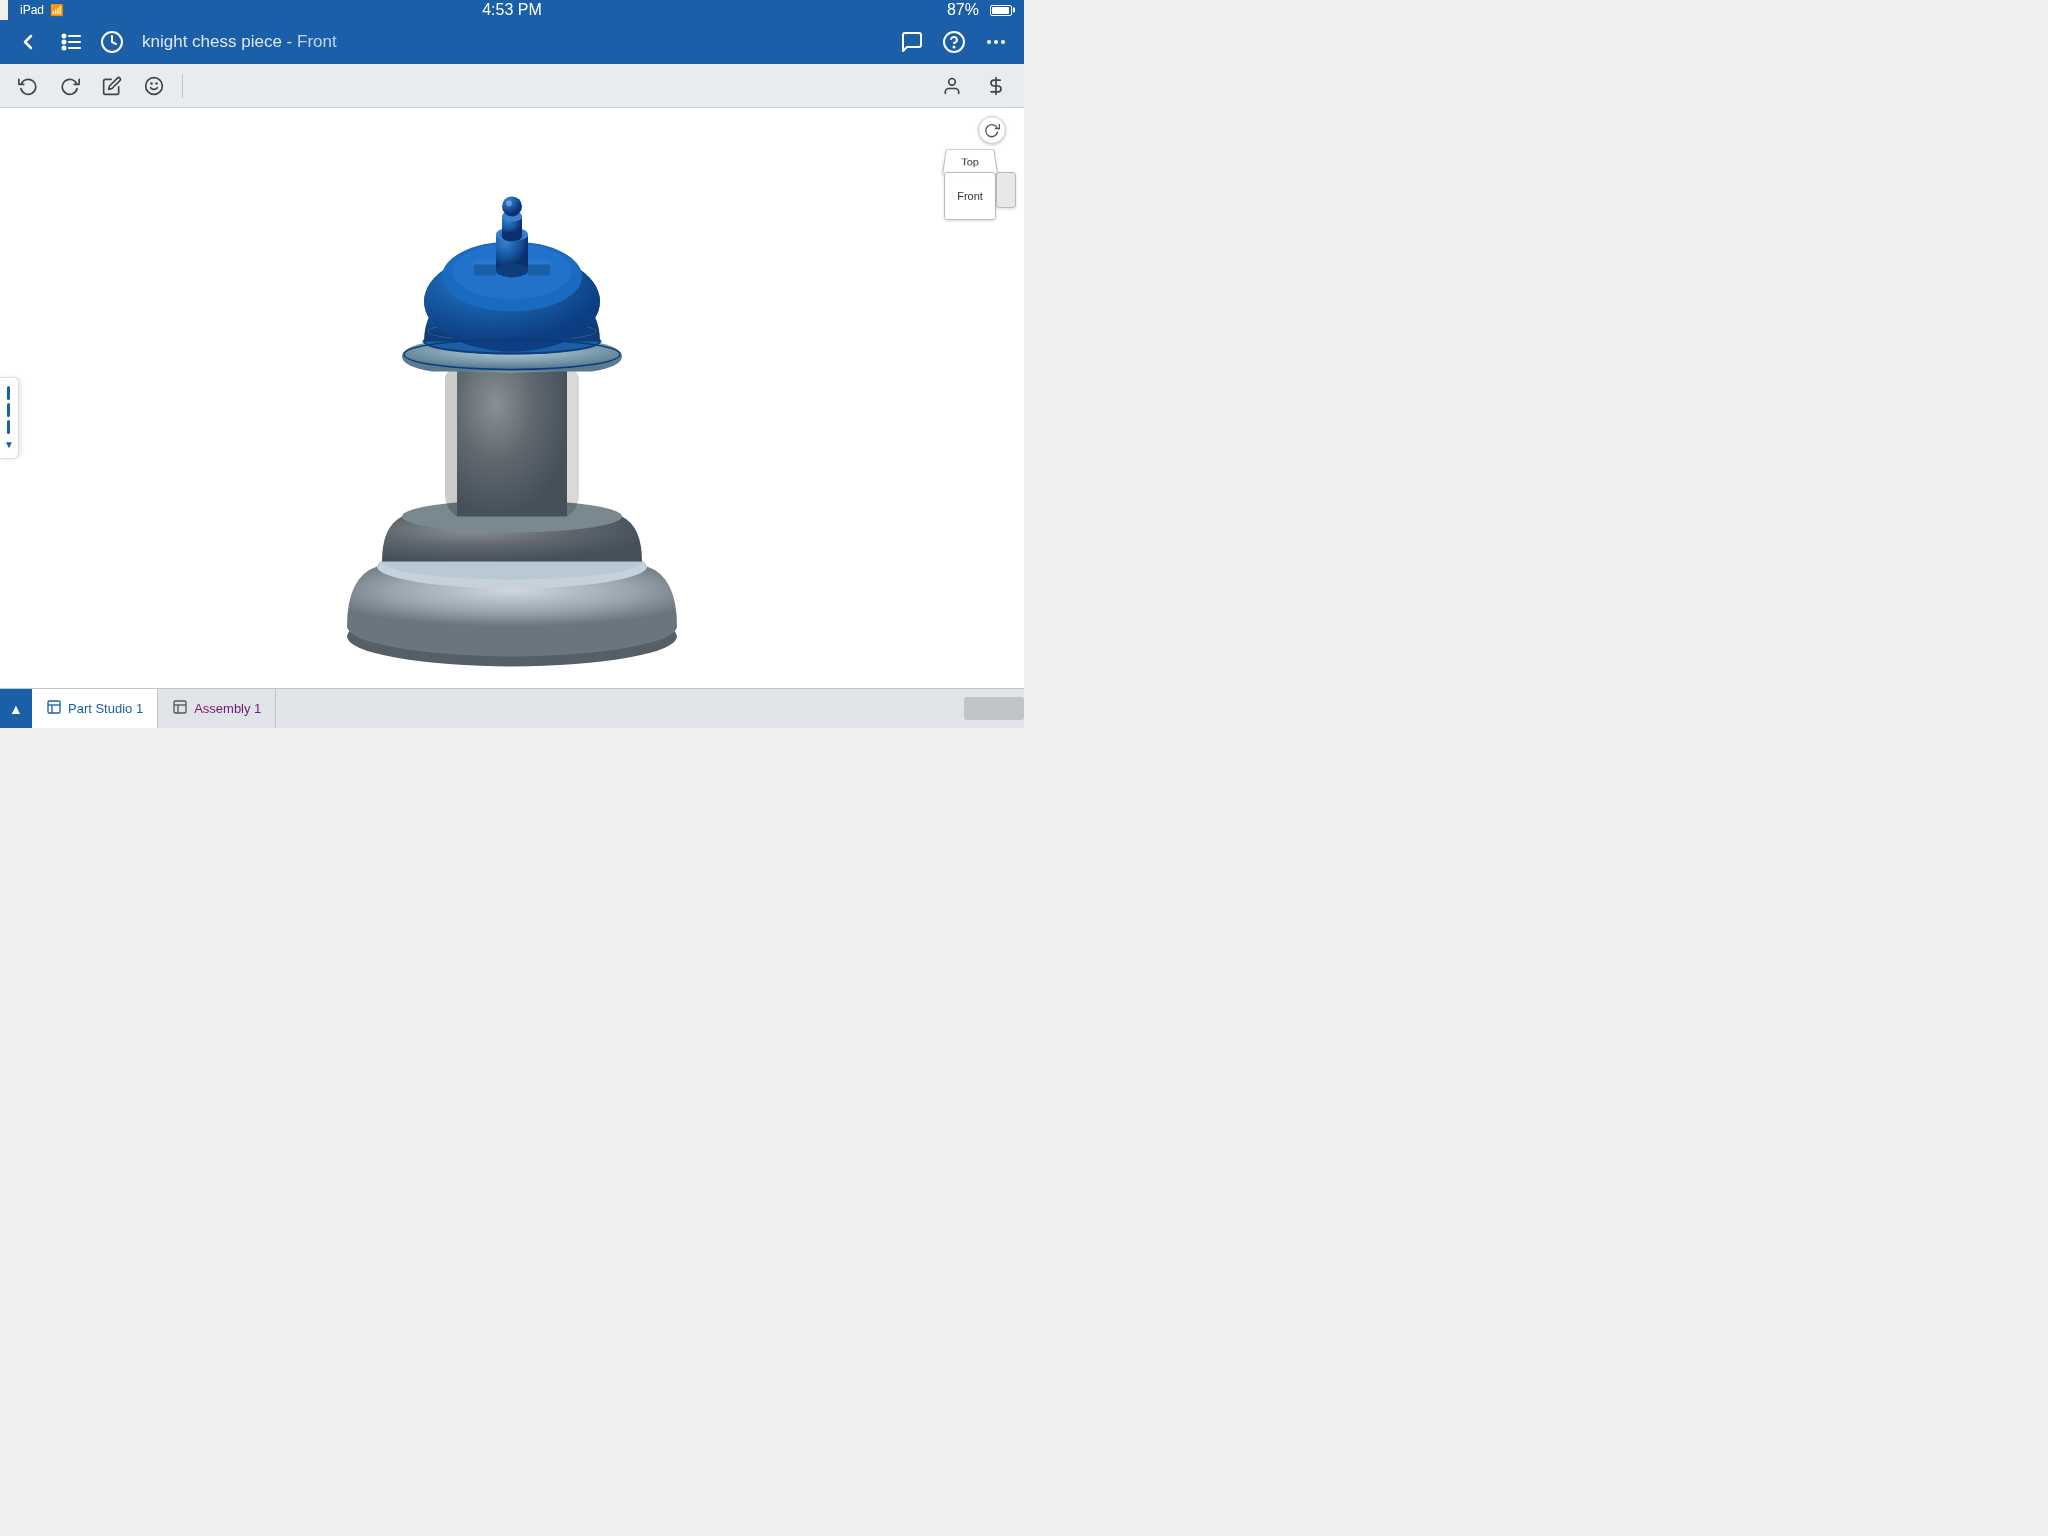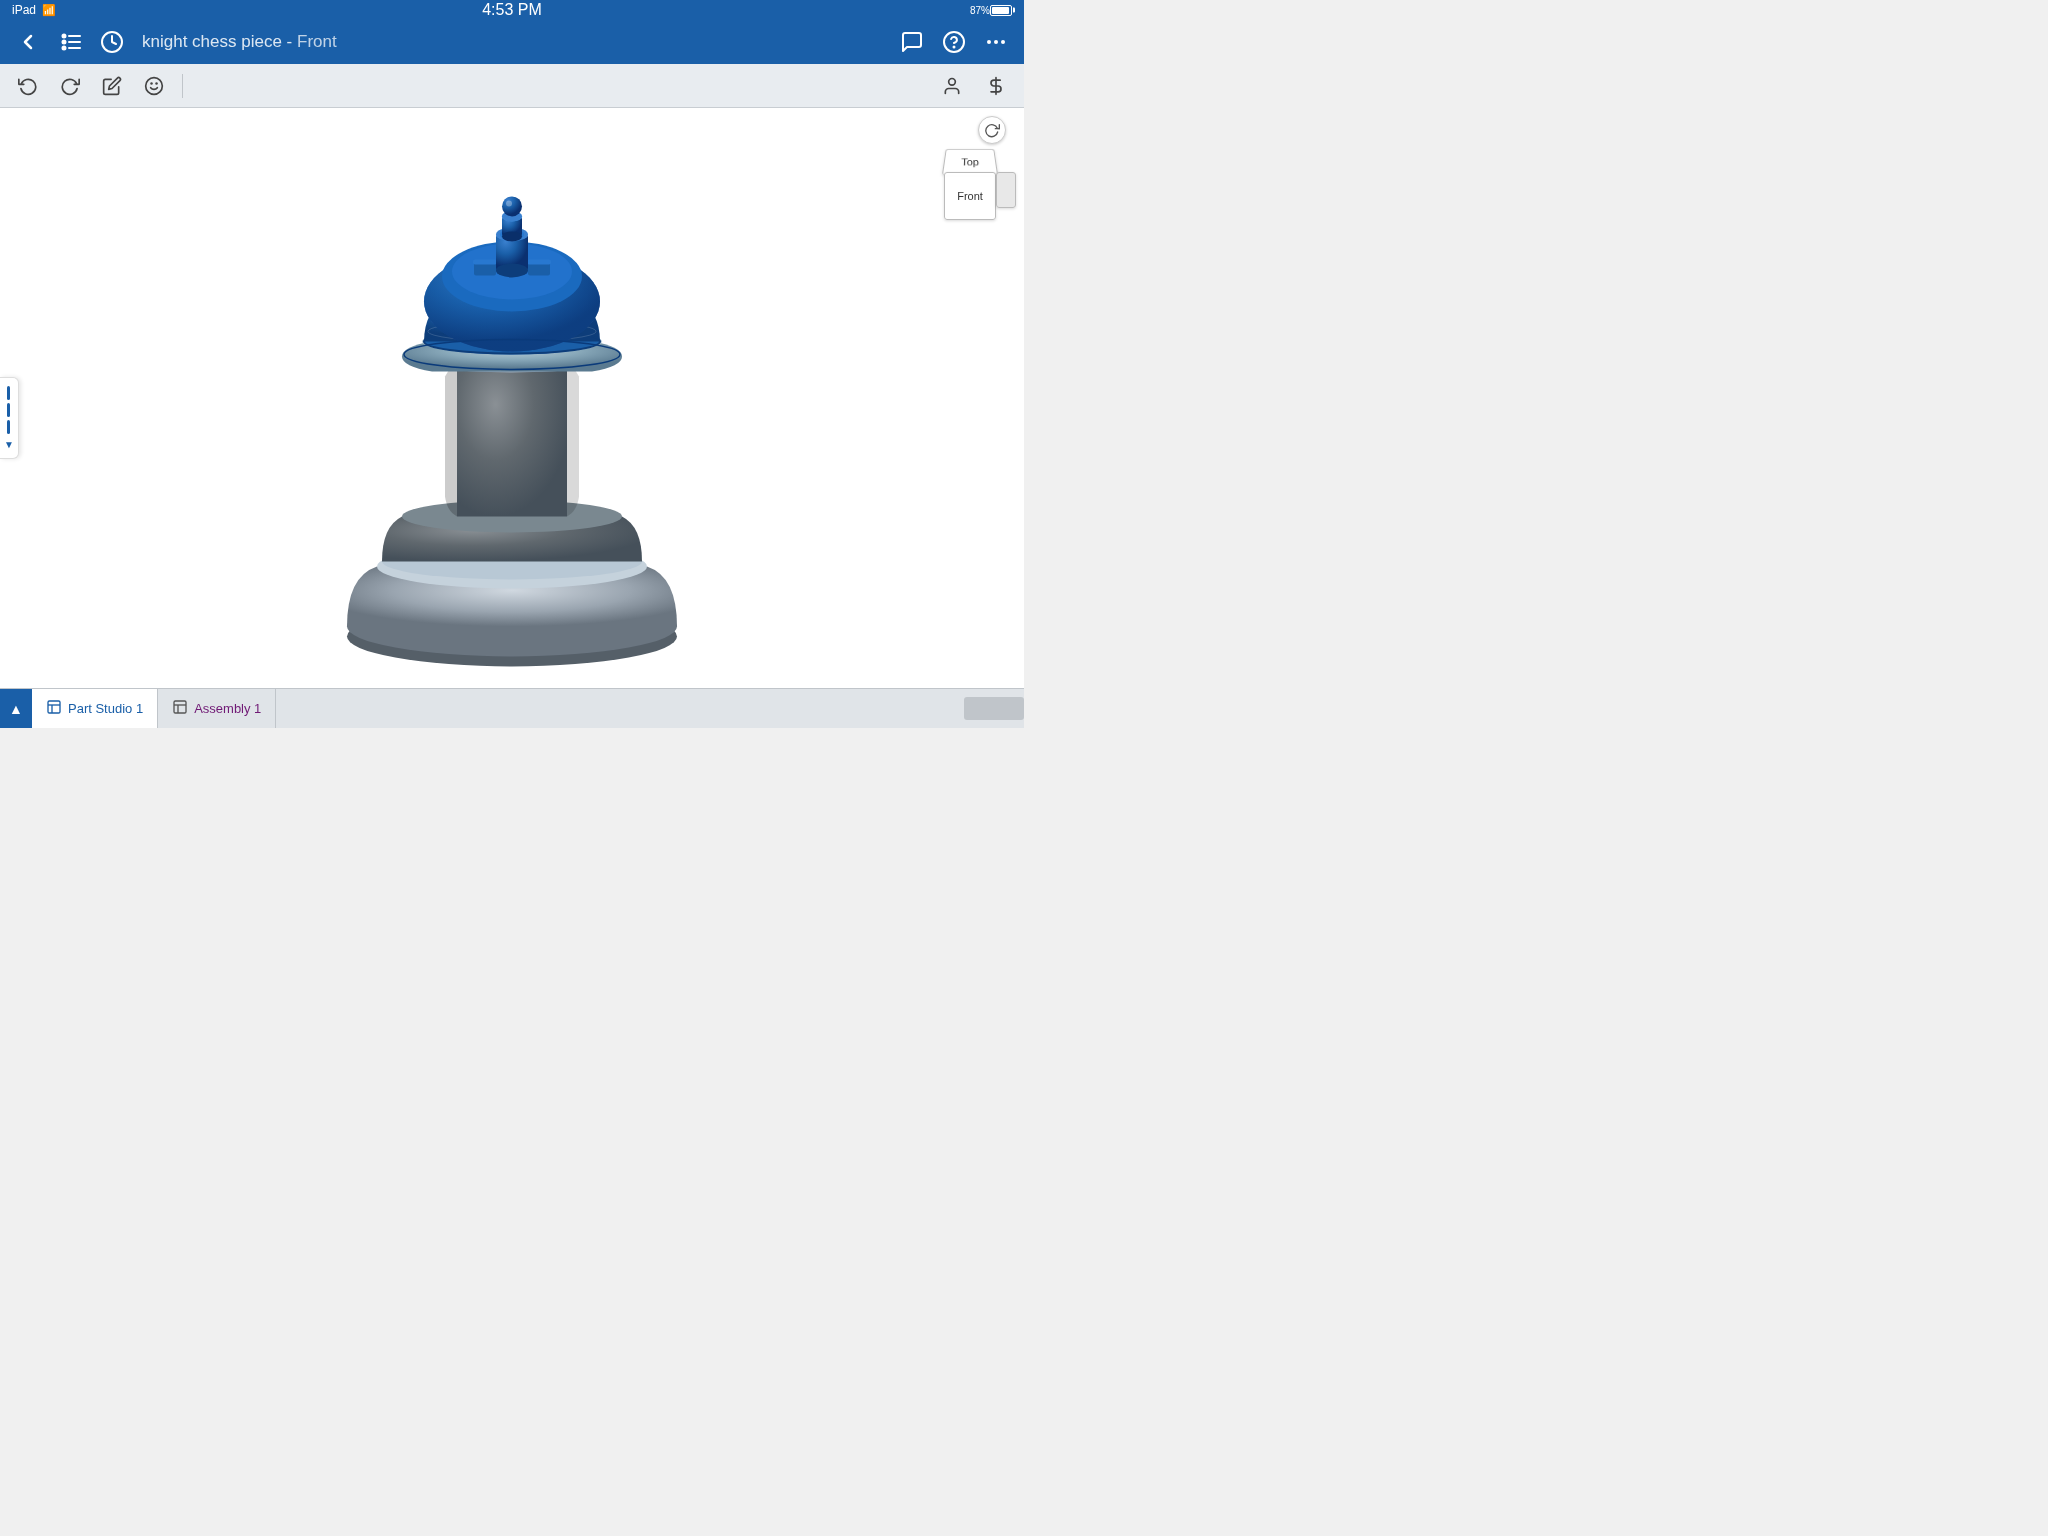--- a/index.html
+++ b/index.html
@@ -17,24 +17,25 @@
     .status-bar {
       background: #1a5fa8;
       color: white;
       height: 20px;
       display: flex;
       align-items: center;
       justify-content: space-between;
       padding: 0 12px;
       font-size: 12px;
       font-weight: 500;
+      margin-left: 8px;
     }
     .status-left { display: flex; align-items: center; gap: 6px; }
     .status-center { position: absolute; left: 50%; transform: translateX(-50%); font-size: 16px; font-weight: 400; }
-    .status-right { display: flex; align-items: flex-start; gap: 0; font-size: 10px; }
+    .status-right { display: flex; align-items: center; gap: 11px; font-size: 16px; }
     .wifi-icon { font-size: 11px; }
     .battery-icon { display: flex; align-items: center; gap: 2px; }
     .battery-bar {
       width: 22px; height: 11px; border: 1.5px solid white; border-radius: 2px; position: relative;
     }
     .battery-bar::after {
       content: ''; position: absolute; right: -4px; top: 50%; transform: translateY(-50%);
       width: 2px; height: 5px; background: white; border-radius: 0 1px 1px 0;
     }
     .battery-fill {

